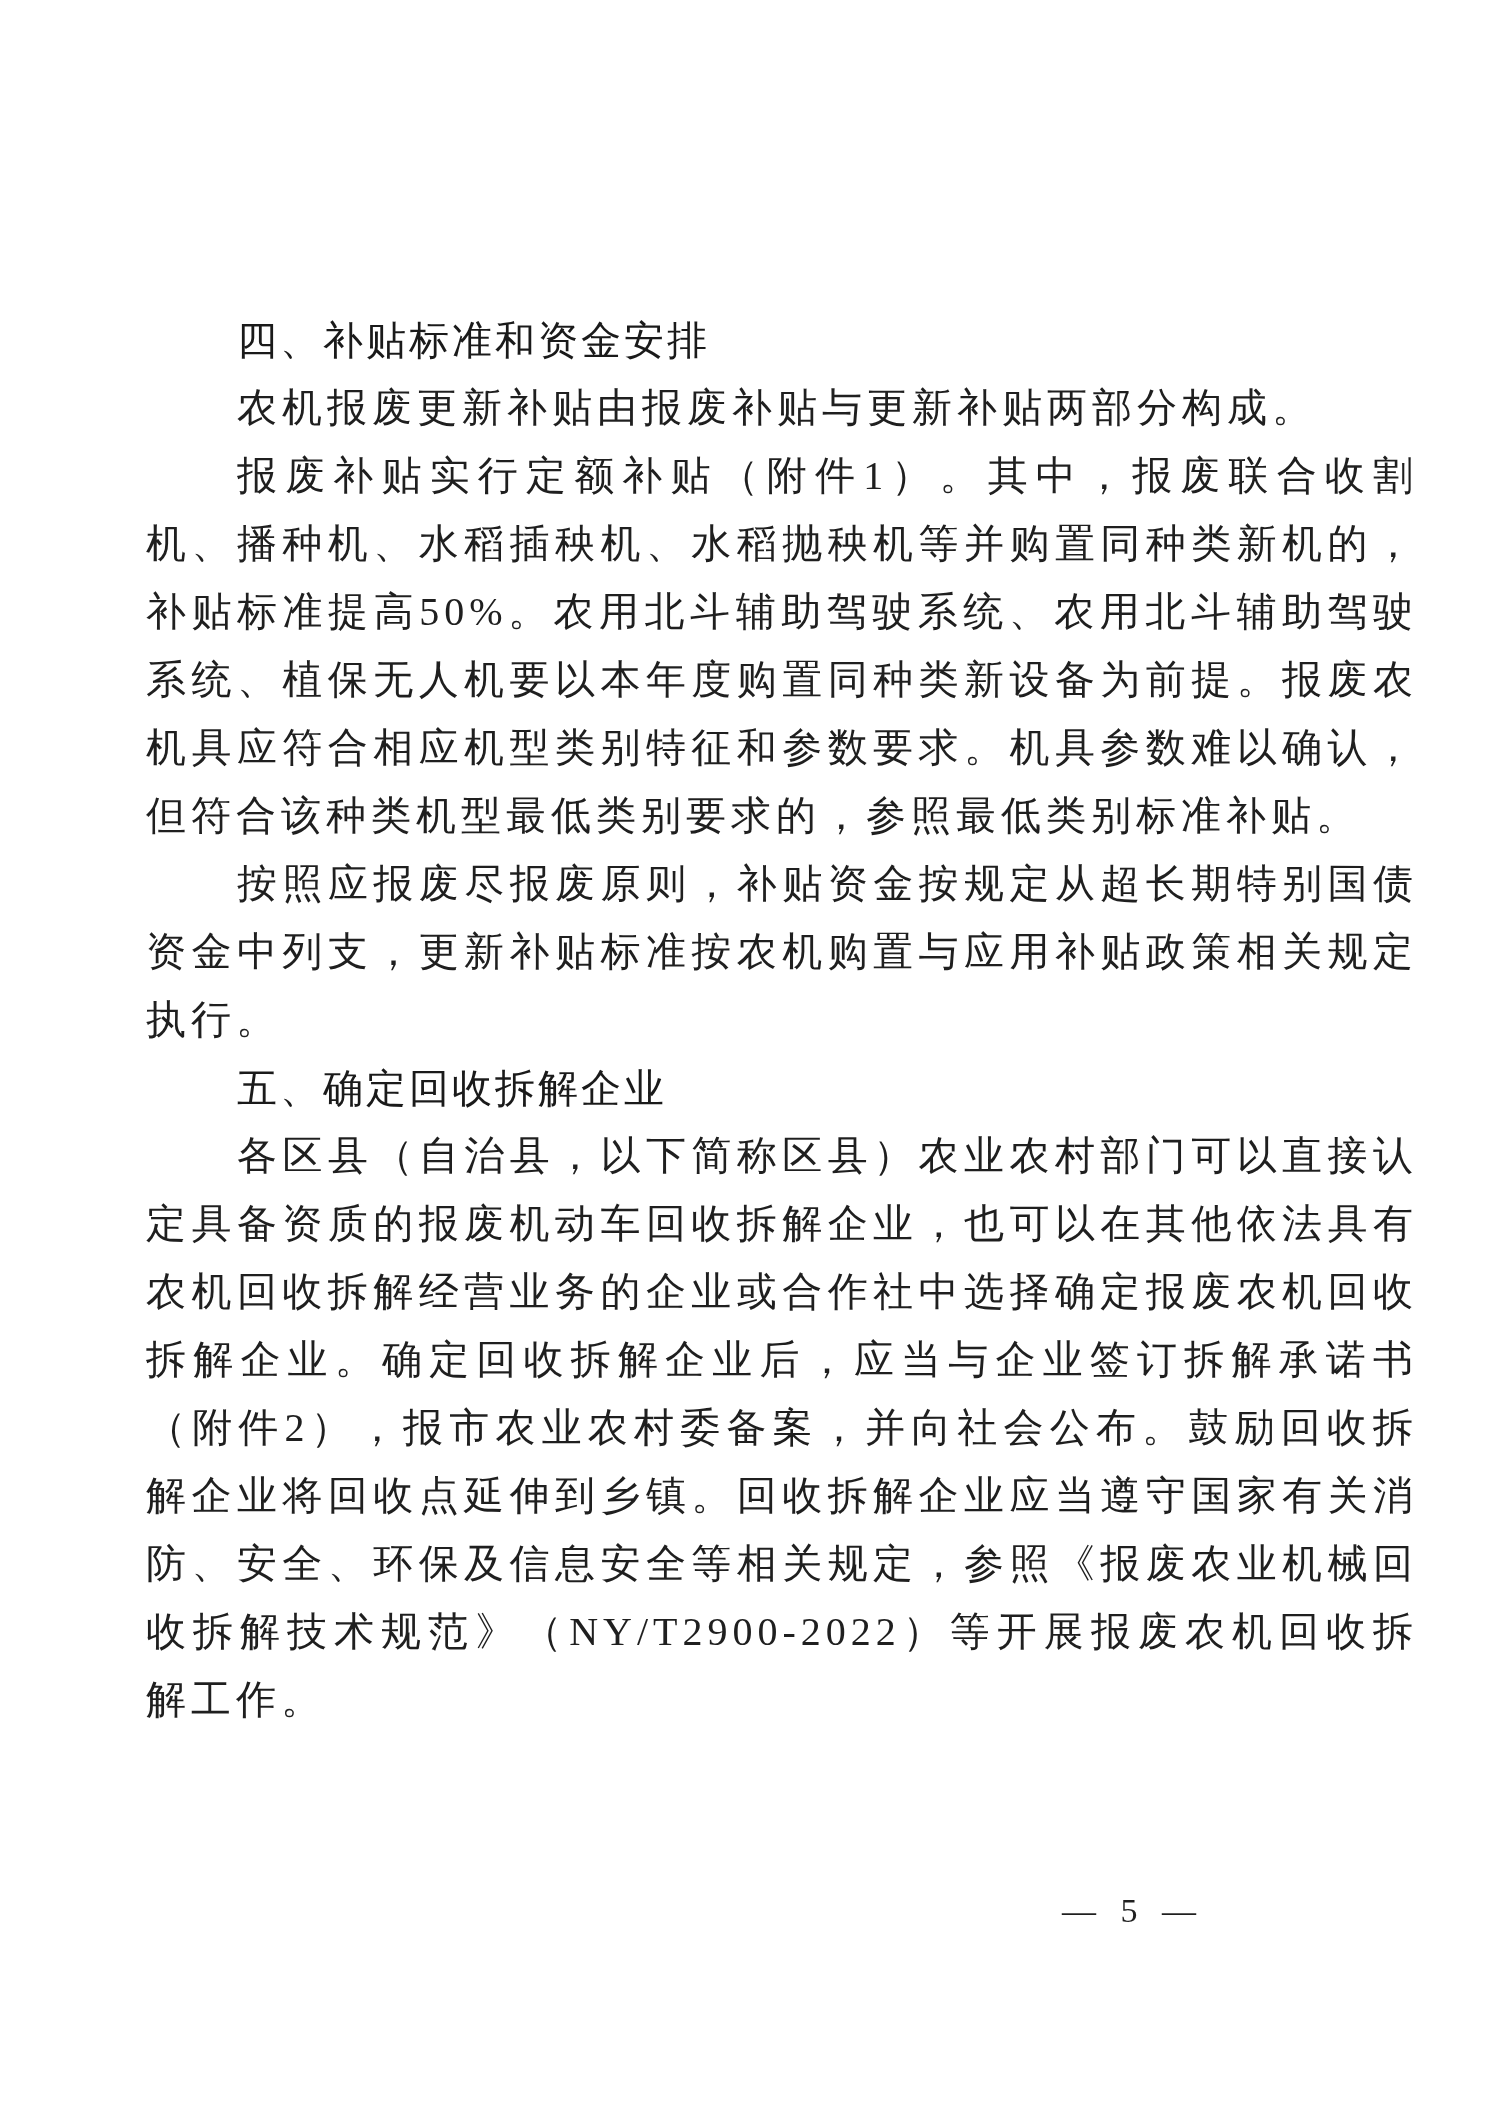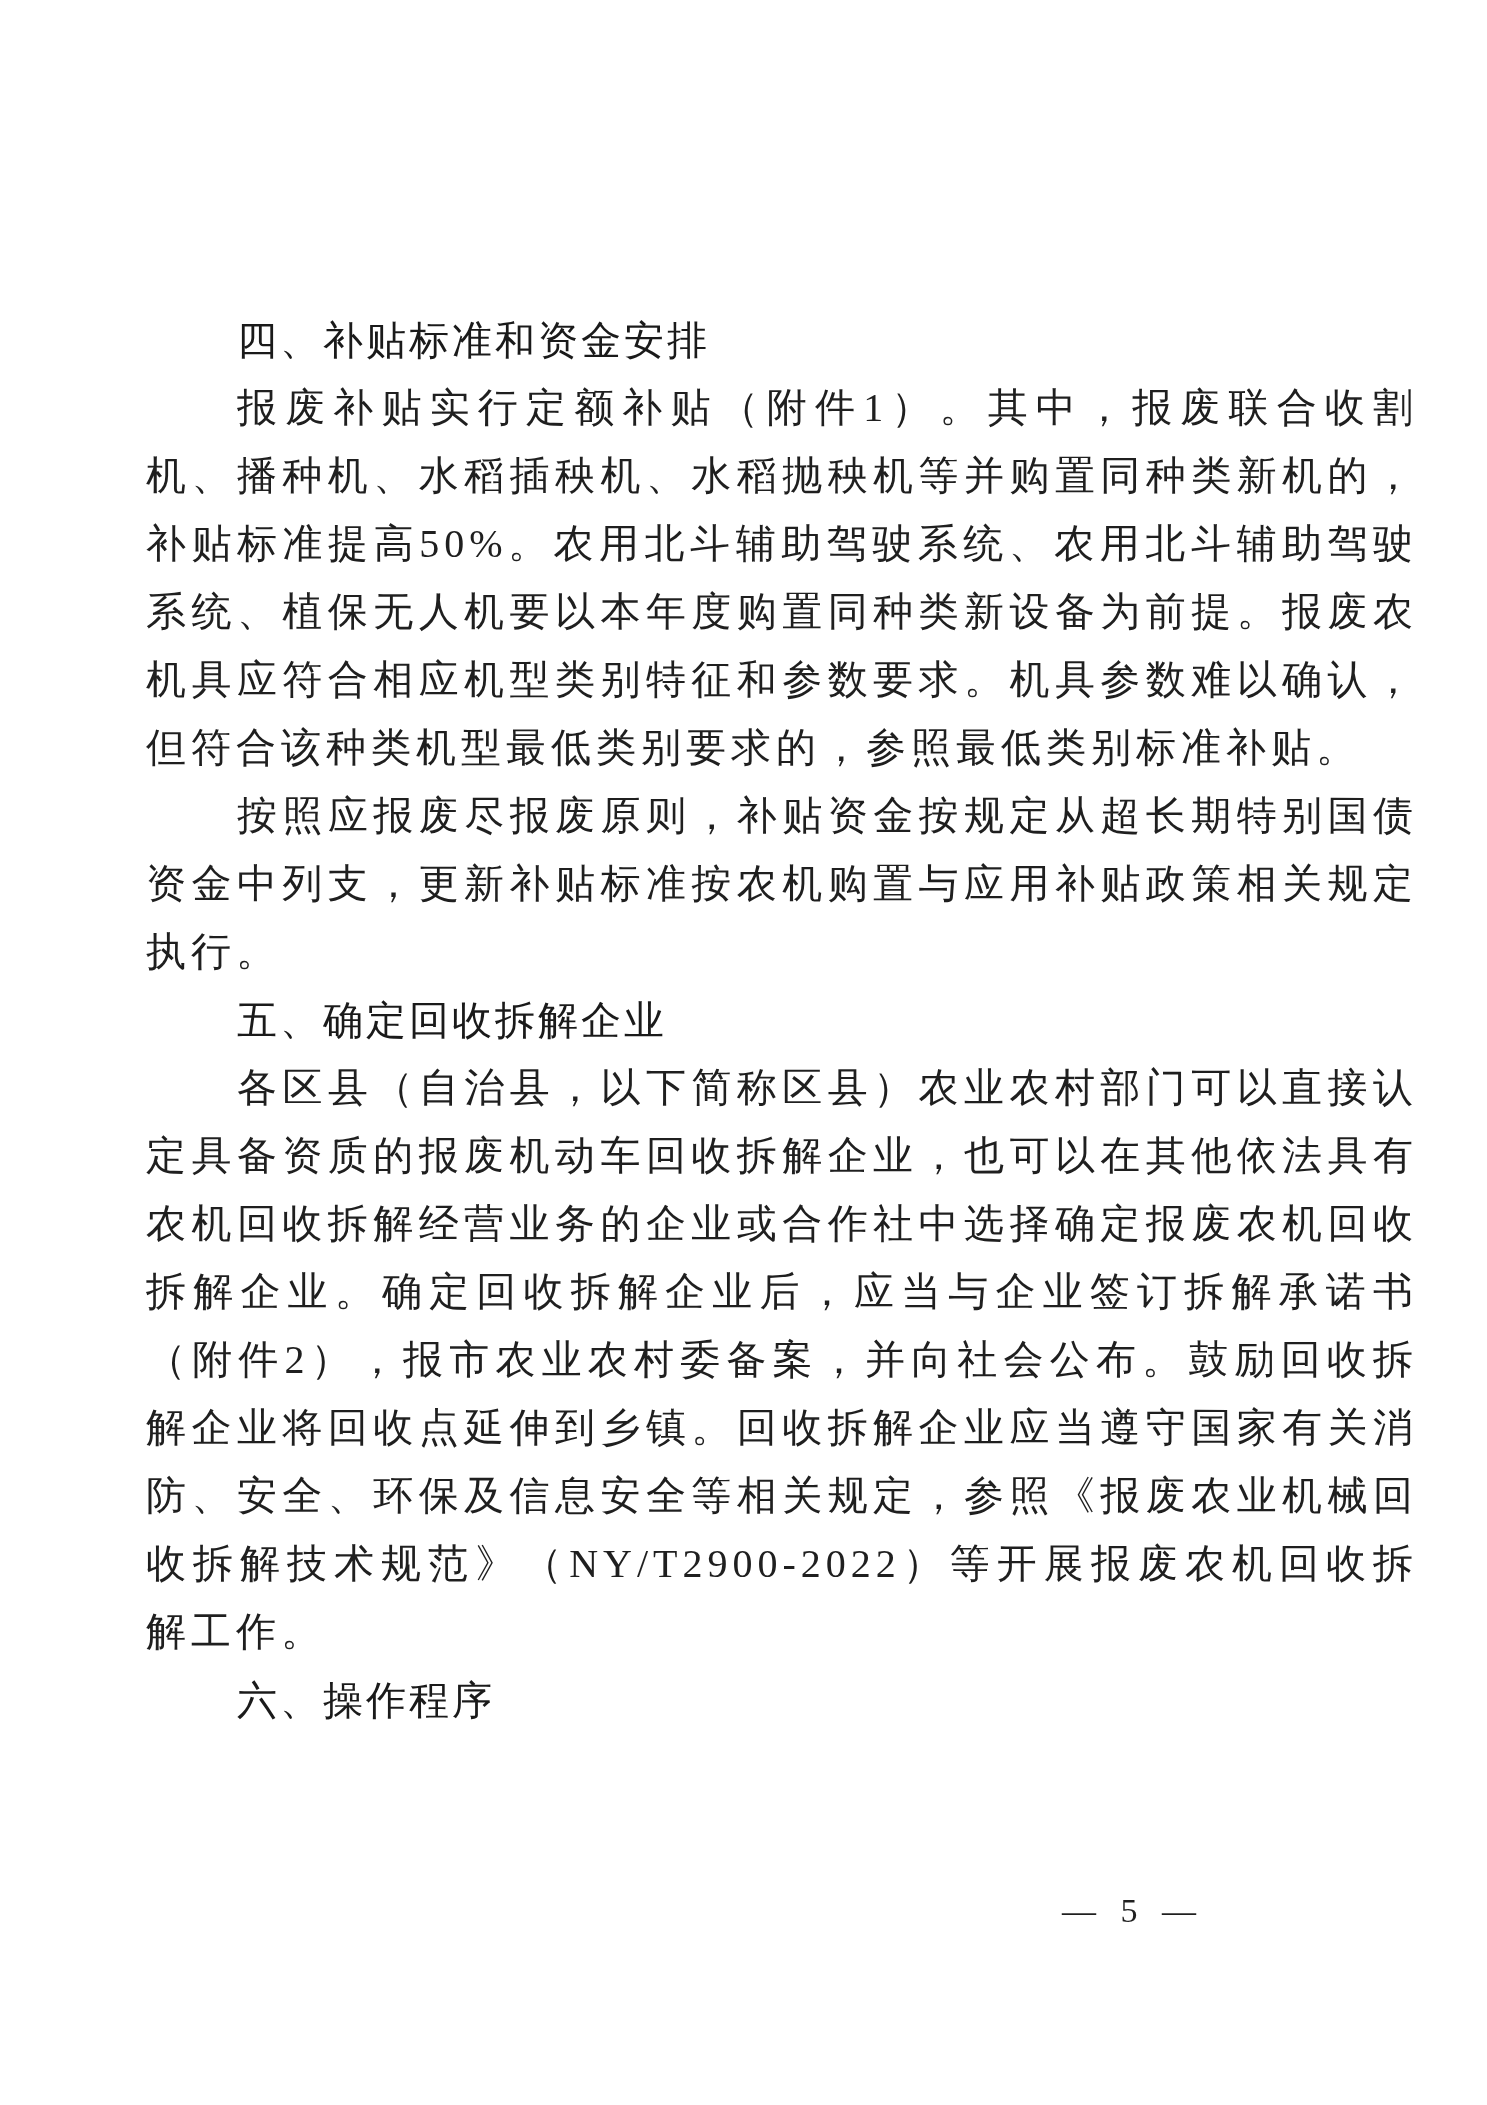--- a/index.html
+++ b/index.html
@@ -53,28 +53,28 @@
     font-family: "Liberation Serif", "DejaVu Serif", serif;
   }
 </style>
 </head>
 <body>
 
 <div class="content">
 
   <section>
     <h2>四、补贴标准和资金安排</h2>
+    <p class="indent">农机报废更新补贴由报废补贴与更新补贴两部分构成。</p>
     <p class="indent">报废补贴实行定额补贴（附件1）。其中，报废联合收割机、播种机、水稻插秧机、水稻抛秧机等并购置同种类新机的，补贴标准提高50%。农用北斗辅助驾驶系统、农用北斗辅助驾驶系统、植保无人机要以本年度购置同种类新设备为前提。报废农机具应符合相应机型类别特征和参数要求。机具参数难以确认，但符合该种类机型最低类别要求的，参照最低类别标准补贴。</p>
     <p class="indent">按照应报废尽报废原则，补贴资金按规定从超长期特别国债资金中列支，更新补贴标准按农机购置与应用补贴政策相关规定执行。</p>
   </section>
 
   <section>
     <h2>五、确定回收拆解企业</h2>
     <p class="indent">各区县（自治县，以下简称区县）农业农村部门可以直接认定具备资质的报废机动车回收拆解企业，也可以在其他依法具有农机回收拆解经营业务的企业或合作社中选择确定报废农机回收拆解企业。确定回收拆解企业后，应当与企业签订拆解承诺书（附件2），报市农业农村委备案，并向社会公布。鼓励回收拆解企业将回收点延伸到乡镇。回收拆解企业应当遵守国家有关消防、安全、环保及信息安全等相关规定，参照《报废农业机械回收拆解技术规范》（NY/T2900-2022）等开展报废农机回收拆解工作。</p>
   </section>
 
   <section>
-    <h2>六、操作程序</h2>
   </section>
 
 </div>
 
 <div class="page-number">— 5 —</div>
 
 </body></html>

